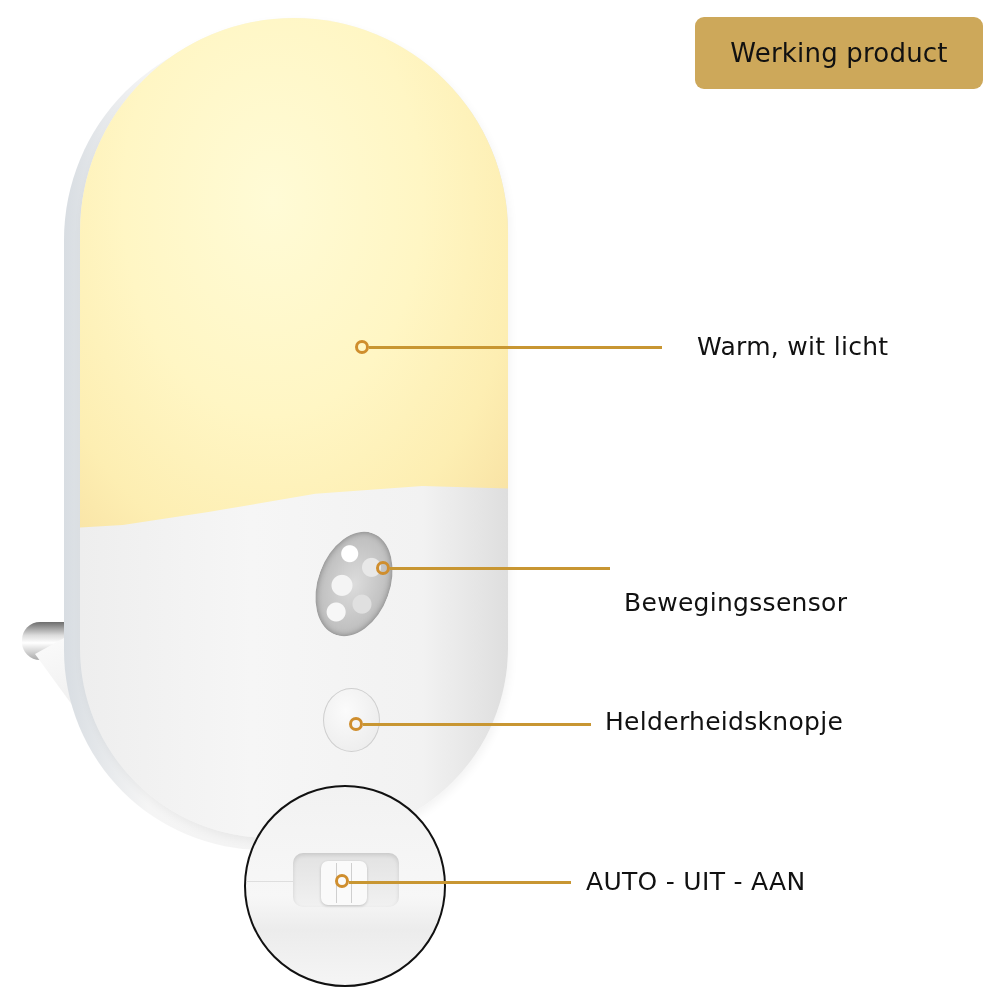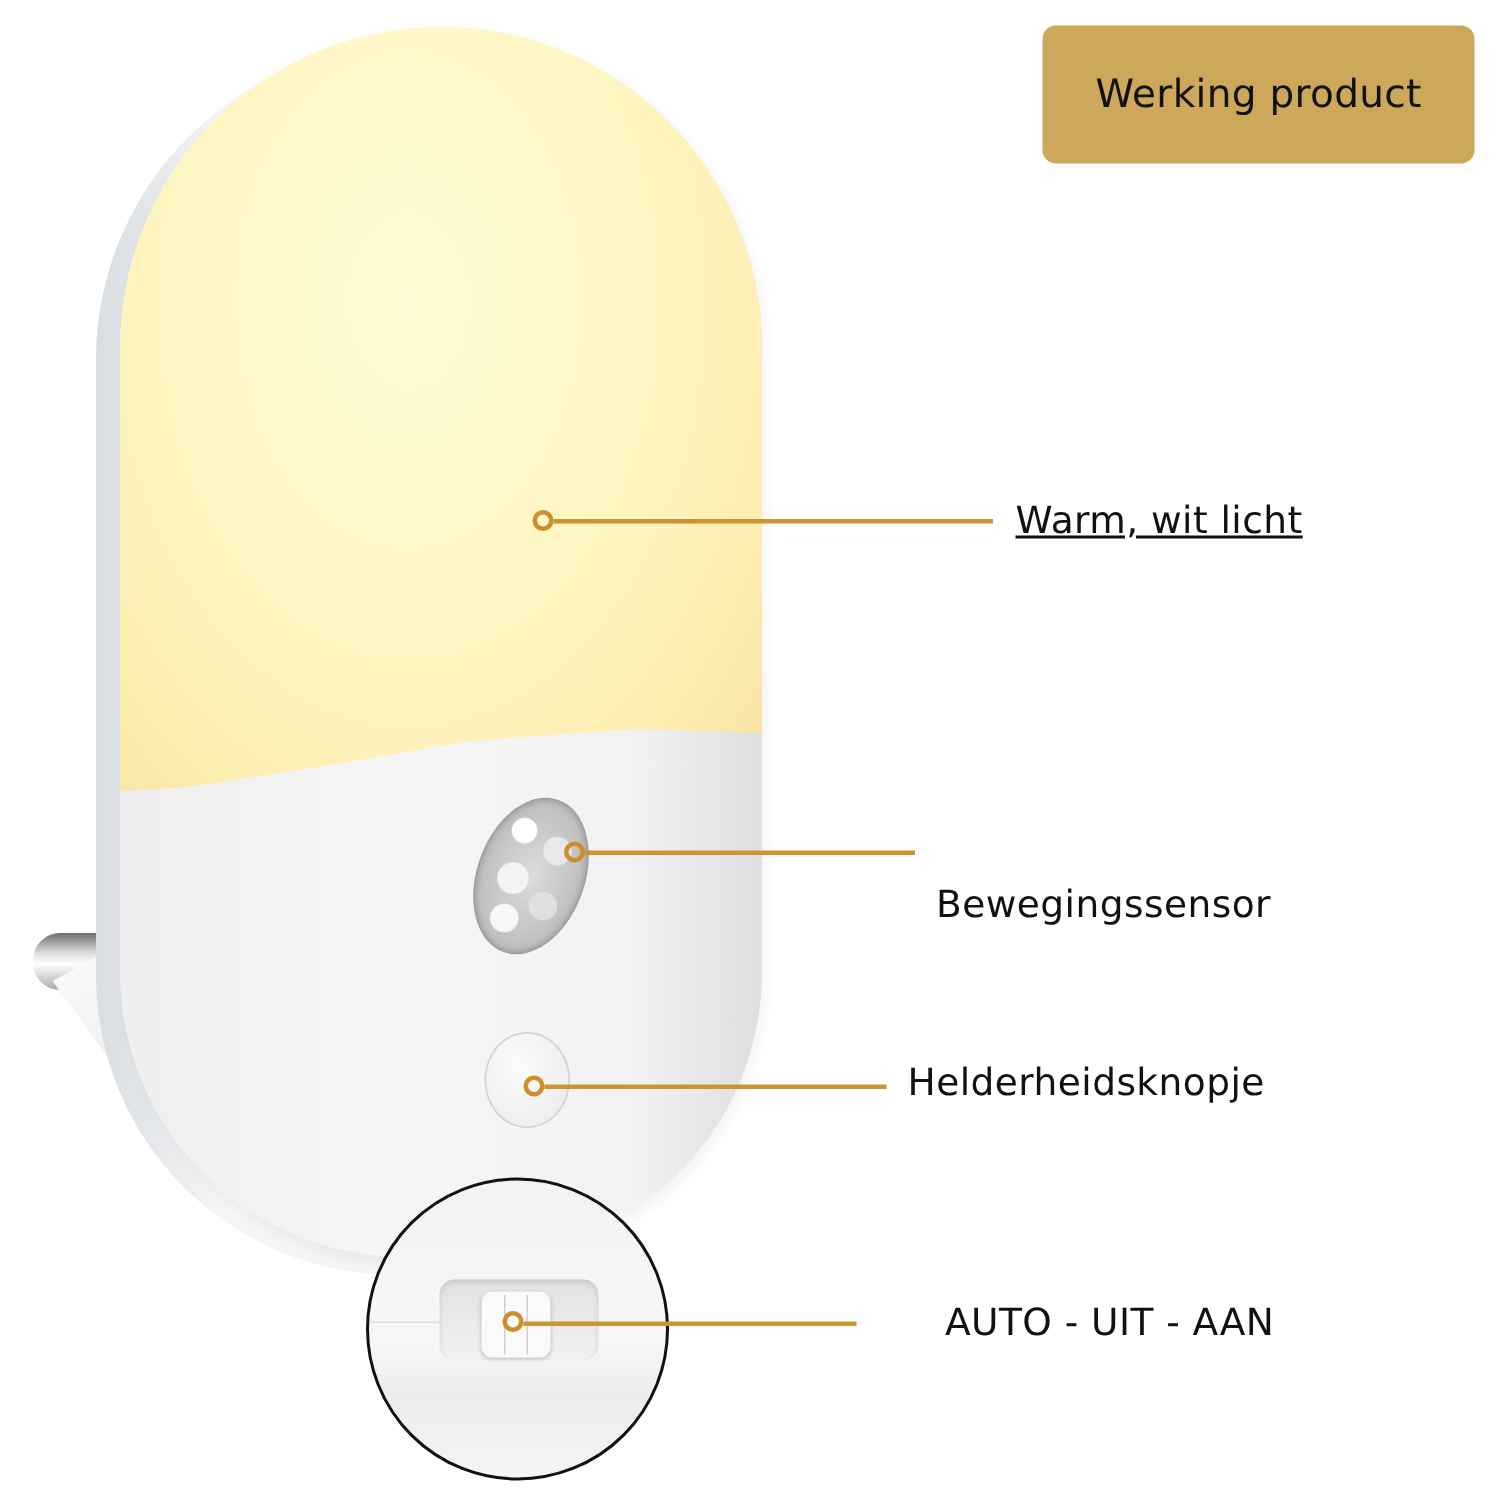--- a/index.html
+++ b/index.html
@@ -2,21 +2,21 @@
 <html><head>
 <meta charset="utf-8">
 <style>
   html, body { margin: 0; padding: 0; }
   body {
     width: 1000px; height: 1000px; position: relative; overflow: hidden;
     background: #ffffff;
     font-family: "DejaVu Sans", "Liberation Sans", sans-serif;
   }
   .badge {
-    position: absolute; left: 695px; top: 17px; width: 288px; height: 92px;
+    position: absolute; left: 695px; top: 17px; width: 288px; height: 72px;
     background: #cda85a; border-radius: 9px;
     display: flex; align-items: center; justify-content: center;
     font-size: 26px; color: #111; letter-spacing: 0.2px;
   }
   
   .plug {
     position: absolute; left: 22px; top: 622px; width: 70px; height: 38px;
     background: linear-gradient(180deg,#6d6d6d 0%,#dcdcdc 35%,#ffffff 55%,#a9a9a9 100%);
     border-radius: 18px 0 0 18px;
   }
@@ -115,25 +115,25 @@
   <div class="zoom-circle">
     <div class="seam"></div>
     <div class="slot">
       <div class="knob"></div>
     </div>
   </div>
 </div>
 
 <div class="marker" style="left:355px;top:340px;"></div>
 <div class="line" style="left:369px;top:346px;width:293px;"></div>
-<div class="label" style="left:677px;top:332px;text-decoration:underline;">Warm, wit licht</div>
+<div class="label" style="left:697px;top:332px;">Warm, wit licht</div>
 
 <div class="marker" style="left:376px;top:561px;"></div>
 <div class="line" style="left:390px;top:567px;width:220px;"></div>
 <div class="label" style="left:624px;top:551px;margin-top:37px;">Bewegingssensor</div>
 
 <div class="marker" style="left:349px;top:717px;"></div>
 <div class="line" style="left:363px;top:723px;width:228px;"></div>
 <div class="label" style="left:605px;top:707px;text-align:center;">Helderheidsknopje</div>
 
 <div class="marker" style="left:335px;top:874px;"></div>
 <div class="line" style="left:349px;top:881px;width:222px;"></div>
-<div class="label" style="left:586px;top:867px;margin-left:44px;">AUTO - UIT - AAN</div>
+<div class="label" style="left:586px;top:867px;">AUTO - UIT - AAN</div>
 
 </body></html>

